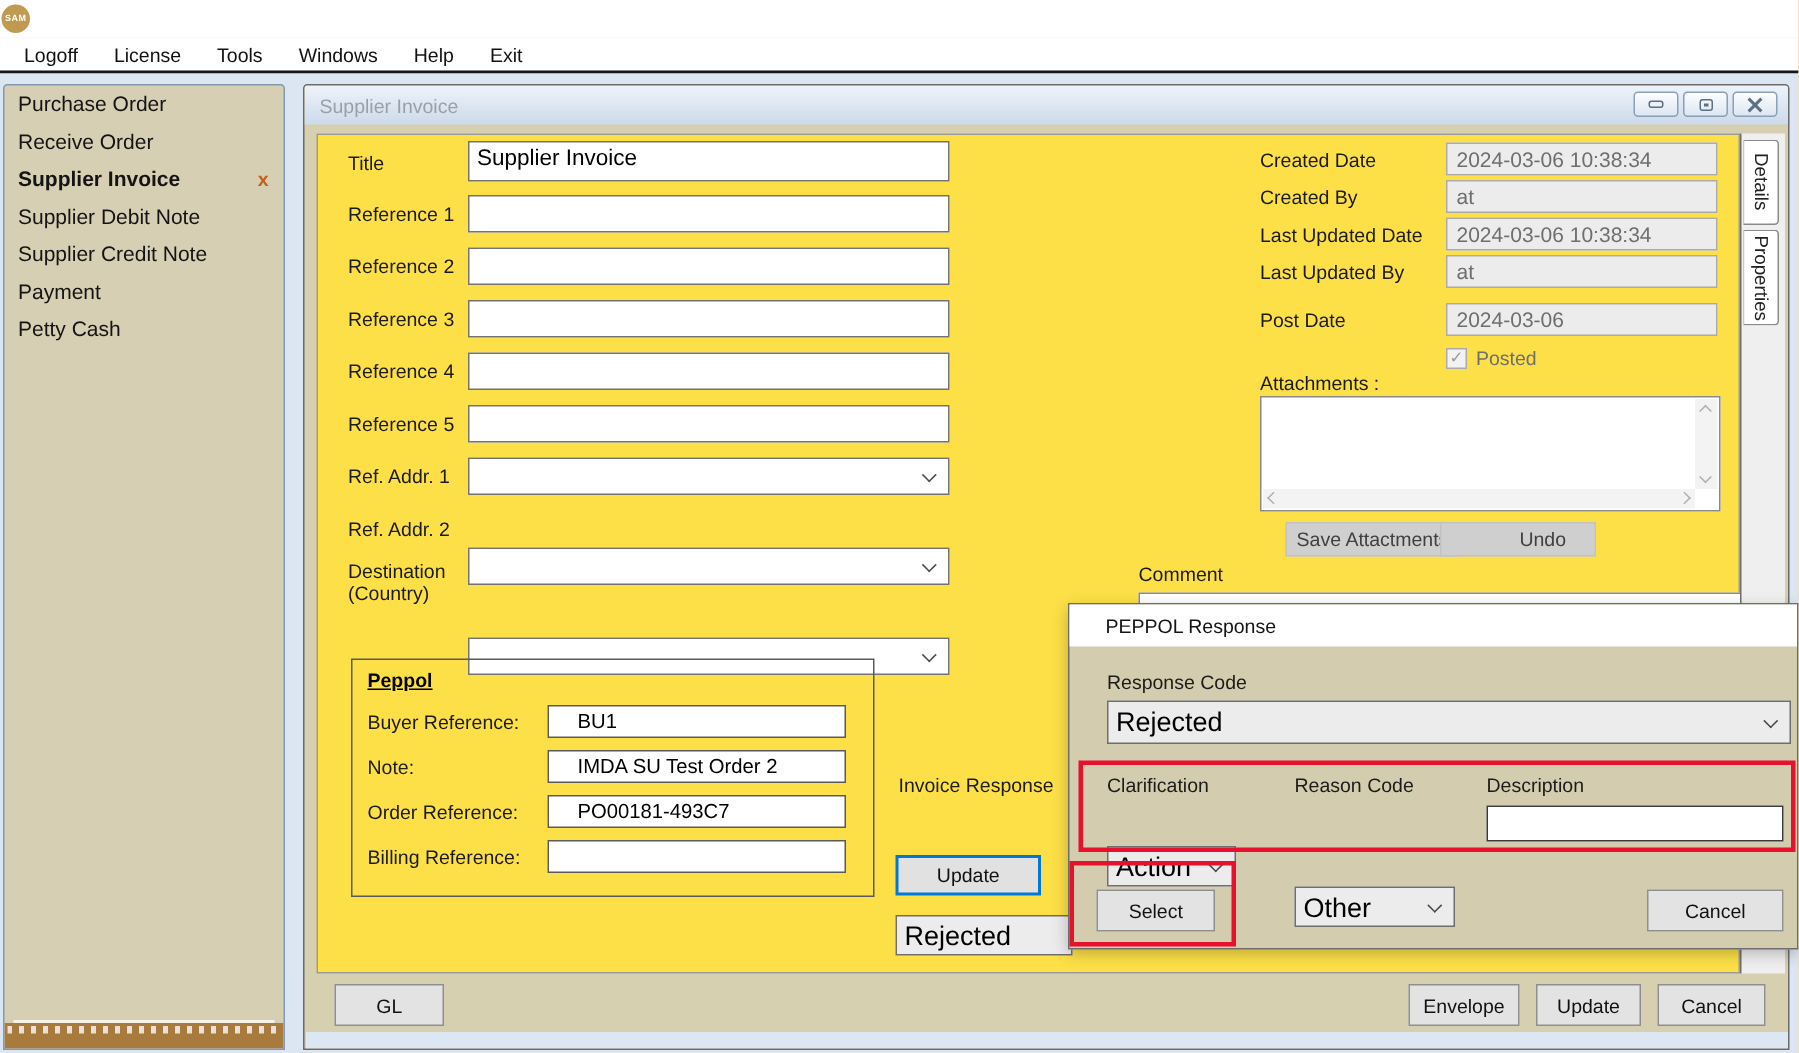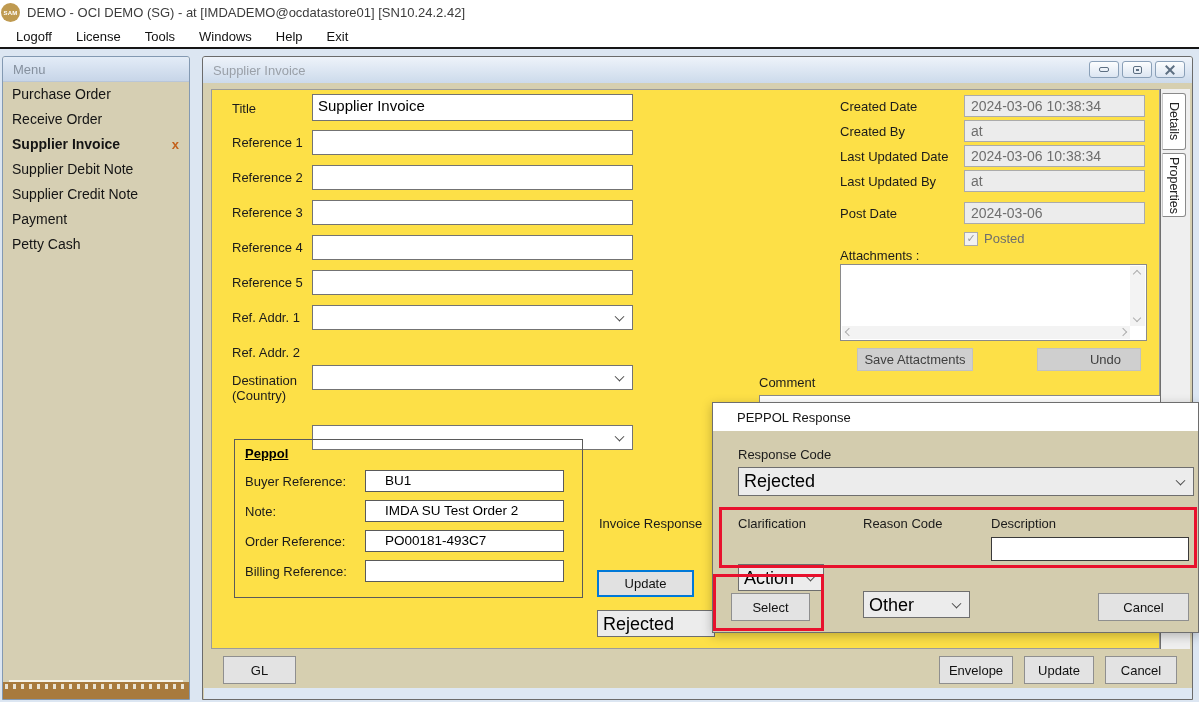--- a/index.html
+++ b/index.html
@@ -92,37 +92,35 @@
   .ic-close:before { transform:rotate(45deg); }
   .ic-close:after { transform:rotate(-45deg); }
 </style>
 </head>
 <body>
 
 <div id="screen">
 
   <div id="app-titlebar" class="abs">
     <div id="app-icon">SAM</div>
-    <div id="app-title">DEMO - OCI DEMO (SG) - at [IMDADEMO@ocdatastore01] [SN10.24.2.42]</div>
   </div>
 
   <div id="menubar" class="abs">
     <div class="menu-item">Logoff</div>
     <div class="menu-item">License</div>
     <div class="menu-item">Tools</div>
     <div class="menu-item">Windows</div>
     <div class="menu-item">Help</div>
     <div class="menu-item">Exit</div>
   </div>
   <div id="menu-underline" class="abs"></div>
 
   <div id="mdi" class="abs"></div>
 
   <div id="sidebar" class="abs">
-    <div id="sidebar-header">Menu</div>
     <div class="side-item">Purchase Order</div>
     <div class="side-item">Receive Order</div>
     <div class="side-item active">
       <span>Supplier Invoice</span>
       <span class="side-close-x">x</span>
     </div>
     <div class="side-item">Supplier Debit Note</div>
     <div class="side-item">Supplier Credit Note</div>
     <div class="side-item">Payment</div>
     <div class="side-item">Petty Cash</div>
@@ -208,21 +206,21 @@
         <div id="attach-vscroll">
           <span class="sb-chev" style="left:4px; top:5px; transform:rotate(-135deg);"></span>
           <span class="sb-chev" style="left:4px; bottom:5px; transform:rotate(45deg);"></span>
         </div>
         <div id="attach-hscroll">
           <span class="sb-chev" style="left:4px; top:3px; transform:rotate(135deg);"></span>
           <span class="sb-chev" style="right:4px; top:3px; transform:rotate(-45deg);"></span>
         </div>
       </div>
       <div class="abs btn flat" style="left:645px; top:258px; width:116px; height:23px;text-align:right;">Save Attactments</div>
-      <div class="abs btn flat" style="left:825px; top:258px; width:104px; height:23px;padding-left:33px;">Undo</div>
+      <div class="abs btn flat" style="left:748px; top:258px; width:104px; height:23px;padding-left:33px;">Undo</div>
 
       <div class="abs lbl" style="left:547px; top:285px;">Comment</div>
       <div class="abs" style="left:547px; top:305px; width:403px; height:85px; background:#fff; border:1px solid #8a8a8a;"></div>
 
       <div class="abs" id="peppol-box" style="left:22px; top:349px; width:349px; height:159px;">
         <div class="abs" id="peppol-title" style="left:10px; top:6px;">Peppol</div>
 
         <div class="abs lbl" style="left:10px; top:34px;">Buyer Reference:</div>
         <div class="abs input sm" style="left:130px; top:30px; width:199px; height:22px;">BU1</div>
 

